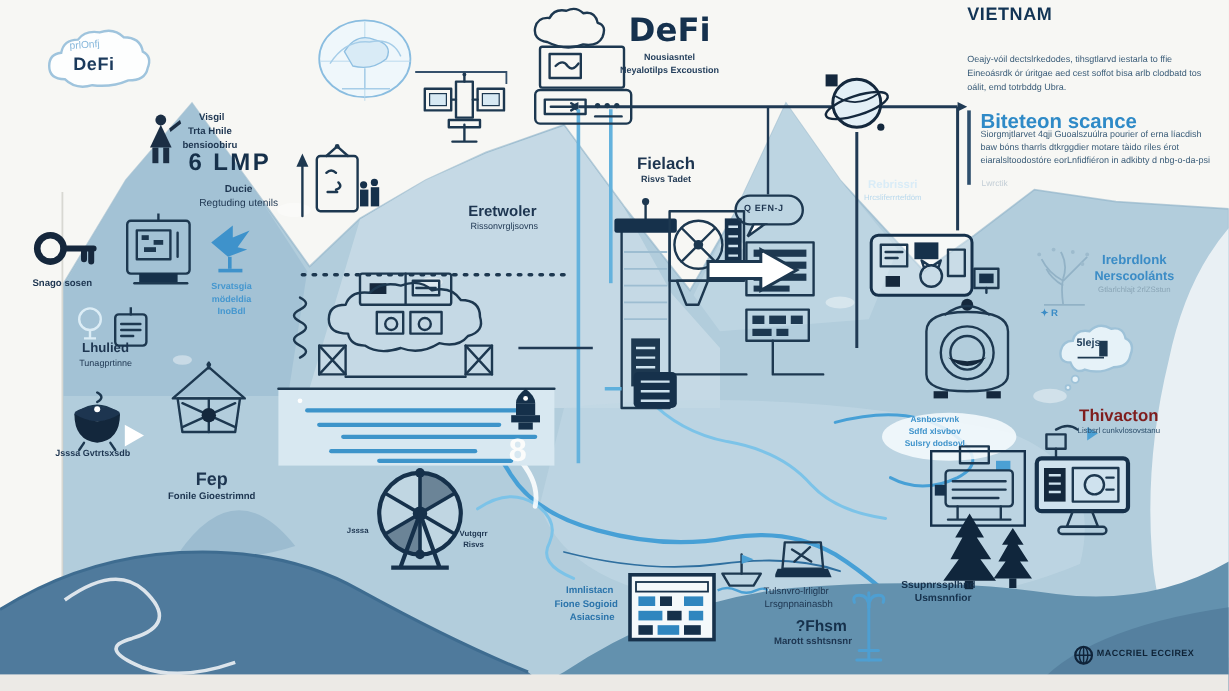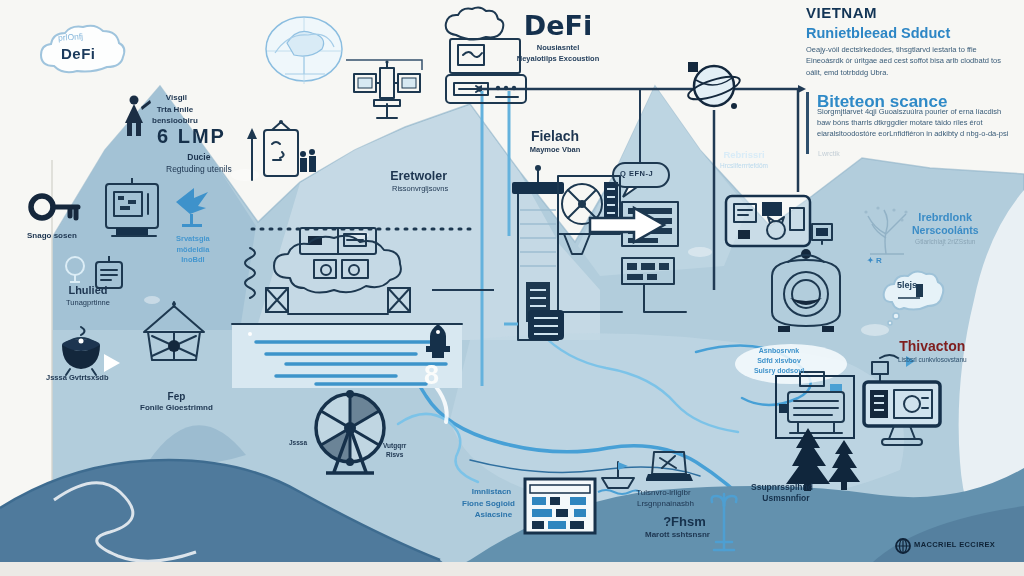--- a/index.html
+++ b/index.html
@@ -489,21 +489,20 @@
     <span class="ln" style="font-weight:400">Regtuding utenils</span>
   </div>
 
   <div class="lbl ctr" style="left:478px;top:8px;width:160px;font-size:27px;font-weight:800;color:#15314e;font-family:'DejaVu Sans',sans-serif">DeFi</div>
   <div class="lbl ctr" style="left:478px;top:42px;width:160px;font-size:7.5px;font-weight:700;color:#243f5c;line-height:1.5">
     <span class="ln">Nousiasntel</span>
     <span class="ln">Neyalotilps Excoustion</span>
   </div>
 
   <div class="lbl" style="left:806px;top:3px;font-size:15px;font-weight:800;color:#123455;letter-spacing:.5px">VIETNAM</div>
-  <div class="lbl" style="left:806px;top:24px;font-size:14.5px;font-weight:800;color:#2d86c5">Runietbleead Sdduct</div>
   <div class="lbl wrap" style="left:806px;top:44px;width:206px;font-size:7.5px;color:#3a5c78;line-height:1.5">Oeajy-vóil dectslrkedodes, tihsgtlarvd iestarla to ffie Eineoásrdk ór úritgae aed cest soffot bisa arlb clodbatd tos oálit, emd totrbddg Ubra.</div>
   <div class="abs" style="left:806px;top:92px;width:3px;height:62px;background:#2e4f6d"></div>
   <div class="lbl" style="left:817px;top:91px;font-size:17px;font-weight:700;color:#2f8ac7">Biteteon scance</div>
   <div class="lbl wrap" style="left:817px;top:107px;width:192px;font-size:7.5px;color:#3a5c78;line-height:1.45">Siorgmjtlarvet 4qji Guoalszuúlra pourier of erna líacdish baw bóns tharrls dtkrggdier motare tàido ríles érot eiaralsltoodostóre eorLnfidfiéron in adkibty d nbg-o-da-psi</div>
   <div class="lbl" style="left:818px;top:149px;font-size:7px;color:#c3ced6">Lwrctik</div>
 
   <div class="lbl" style="left:389px;top:169px;line-height:1.2">
     <span class="ln" style="font-size:12.5px;font-weight:800">Eretwoler</span>
     <span class="ln" style="font-size:7.5px;margin-left:3px">Rissonvrgljsovns</span>
   </div>
@@ -517,27 +516,27 @@
   </div>
 
   <div class="lbl" style="left:66px;top:284px;line-height:1.25">
     <span class="ln" style="font-size:11px;font-weight:800">Lhulied</span>
     <span class="ln" style="font-size:7.5px">Tunagprtinne</span>
   </div>
 
   <div class="lbl" style="left:46px;top:373px;font-size:7.5px;font-weight:700">Jsssa Gvtrtsxsdb</div>
 
   <div class="lbl" style="left:140px;top:391px;line-height:1.2">
-    <span class="ln" style="font-size:10px;font-weight:800;">Fep</span>
+    <span class="ln" style="font-size:15px;font-weight:800;">Fep</span>
     <span class="ln" style="font-size:8px;font-weight:600">Fonile Gioestrimnd</span>
   </div>
 
   <div class="lbl ctr" style="left:495px;top:127px;width:120px;line-height:1.3">
     <span class="ln" style="font-size:14px;font-weight:800">Fielach</span>
-    <span class="ln" style="font-size:7.5px;font-weight:600">Maymoe Vban</span>
+    <span class="ln" style="font-size:7.5px;font-weight:600">Risvs Tadet</span>
   </div>
 
   <div class="lbl" style="left:620px;top:169px;font-size:7.5px;font-weight:700;letter-spacing:.5px">Q EFN-J</div>
 
   <div class="lbl ctr" style="left:696px;top:148px;width:96px;line-height:1.4">
     <span class="ln" style="font-size:9.5px;font-weight:700;color:#d9ecf7">Rebrissri</span>
     <span class="ln" style="font-size:6.5px;color:#b9d9ed">Hrcsliferrrtefdöm</span>
   </div>
 
   <div class="lbl" style="left:912px;top:210px;line-height:1.3">

